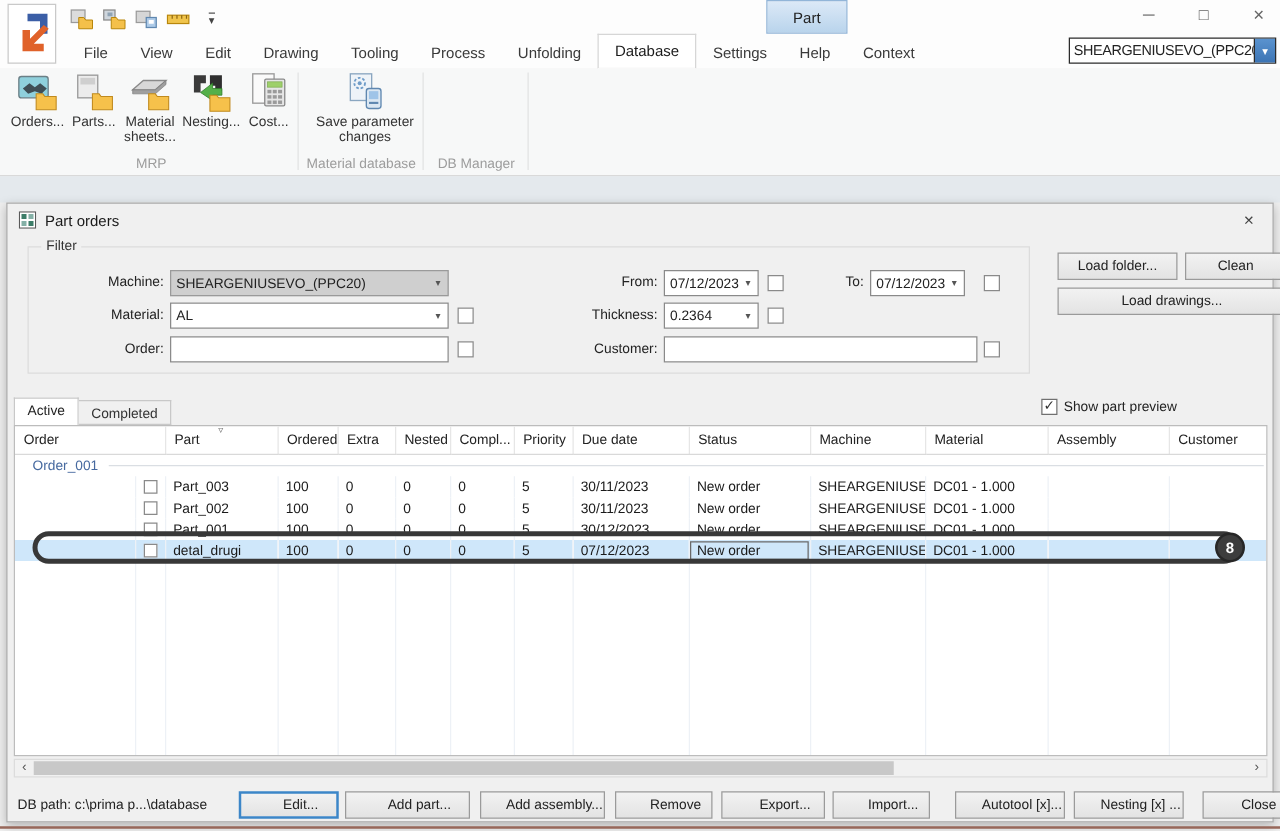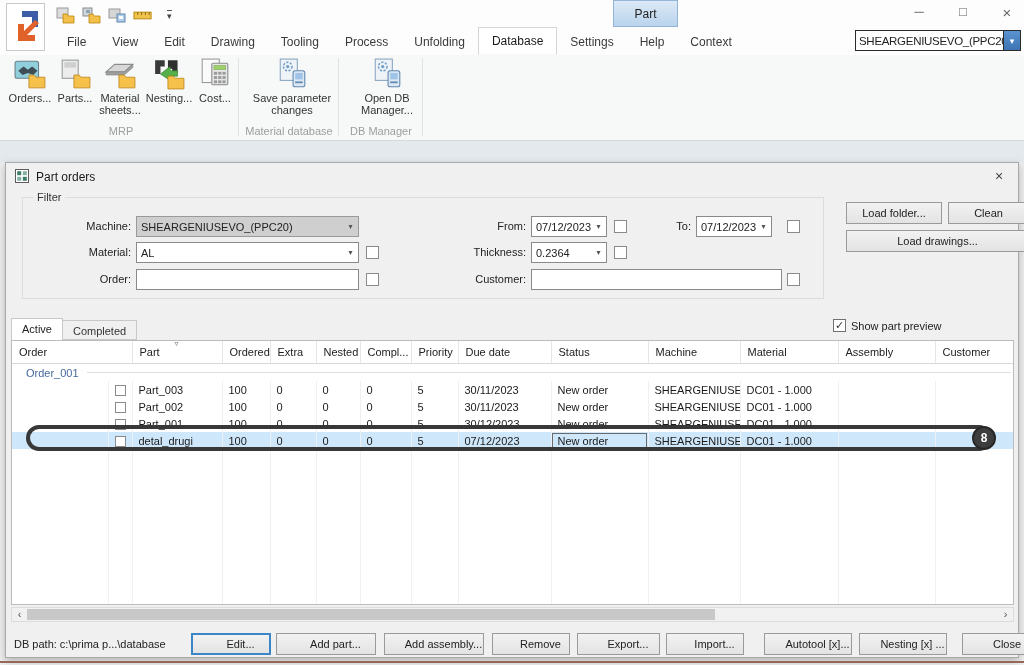--- a/index.html
+++ b/index.html
@@ -206,31 +206,20 @@
     <div class="rbtn" style="width:92px;margin-left:8px">
       <svg class="ric" viewBox="0 0 30 30">
         <rect x="4" y="1" width="16" height="20" fill="#eef3f8" stroke="#8aa6c0"></rect>
         <circle cx="11" cy="8" r="4" fill="none" stroke="#6f9cc8" stroke-width="1.4" stroke-dasharray="2 1.4"></circle>
         <circle cx="11" cy="8" r="1.5" fill="#6f9cc8"></circle>
         <rect x="16" y="12" width="11" height="15" rx="2" fill="#dbe7f2" stroke="#5f87b0"></rect>
         <rect x="18" y="14" width="7" height="6" fill="#9fc4e8"></rect>
         <rect x="18" y="22" width="7" height="1.6" fill="#5f87b0"></rect>
       </svg>
       <span class="rlb">Save parameter changes</span>
-    </div>
-    <div class="rbtn" style="width:70px;margin-left:12px">
-      <svg class="ric" viewBox="0 0 30 30">
-        <rect x="4" y="1" width="16" height="20" fill="#eef3f8" stroke="#8aa6c0"></rect>
-        <circle cx="11" cy="8" r="4" fill="none" stroke="#6f9cc8" stroke-width="1.4" stroke-dasharray="2 1.4"></circle>
-        <circle cx="11" cy="8" r="1.5" fill="#6f9cc8"></circle>
-        <rect x="16" y="12" width="11" height="15" rx="2" fill="#dbe7f2" stroke="#5f87b0"></rect>
-        <rect x="18" y="14" width="7" height="6" fill="#9fc4e8"></rect>
-        <rect x="18" y="22" width="7" height="1.6" fill="#5f87b0"></rect>
-      </svg>
-      <span class="rlb">Open DB Manager...</span>
     </div>
   </div>
   <div class="rb-sep" style="left:238px"></div>
   <div class="rb-sep" style="left:338px"></div>
   <div class="rb-sep" style="left:422px"></div>
   <div class="rb-group" style="left:121px">MRP</div>
   <div class="rb-group" style="left:289px">Material database</div>
   <div class="rb-group" style="left:381px">DB Manager</div>
 </div>
 

